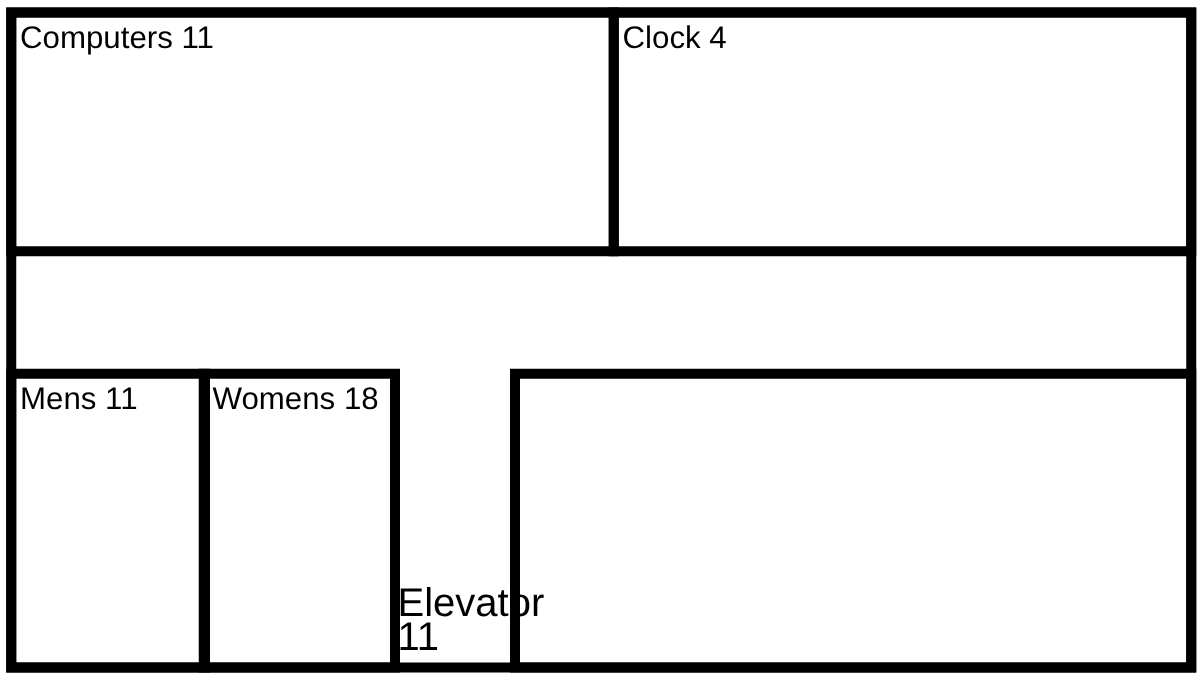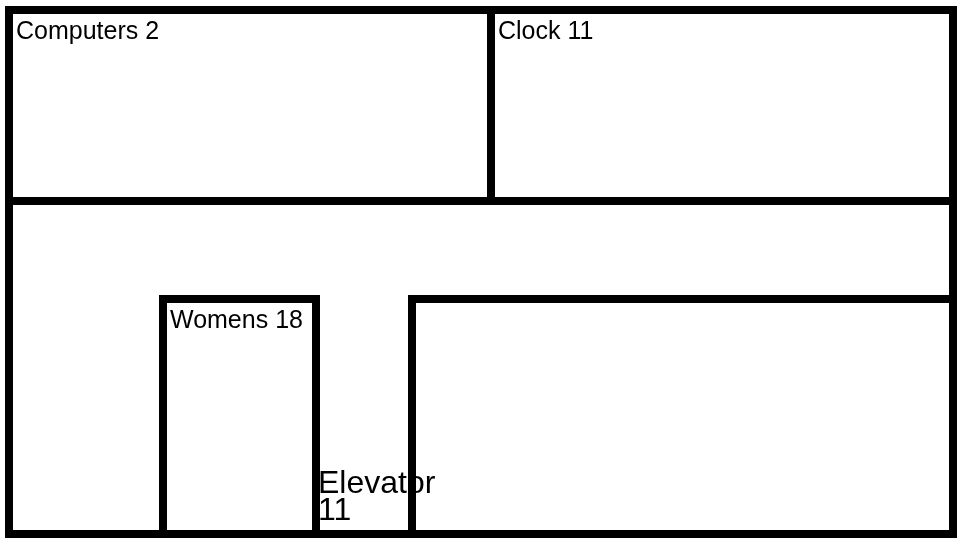--- a/index.html
+++ b/index.html
@@ -84,27 +84,30 @@
   }
 </style>
 </head>
 <body>
 
 <div class="plan">
 
   <div class="wallbox" id="outer"></div>
 
   <div class="wallbox" id="room-computers">
-    <span class="room-label">Computers 2</span>
+    <span class="room-label">Computers 11</span>
   </div>
 
   <div class="wallbox" id="room-clock">
-    <span class="room-label">Clock 11</span>
+    <span class="room-label">Clock 4</span>
   </div>
 
+  <div class="wallbox" id="room-mens">
+    <span class="room-label">Mens 11</span>
+  </div>
 
   <div class="wallbox" id="room-womens">
     <span class="room-label">Womens 18</span>
   </div>
 
   <div class="wallbox" id="room-main"></div>
 
   <div id="elevator-label">Elevator 11</div>
 
 </div>

